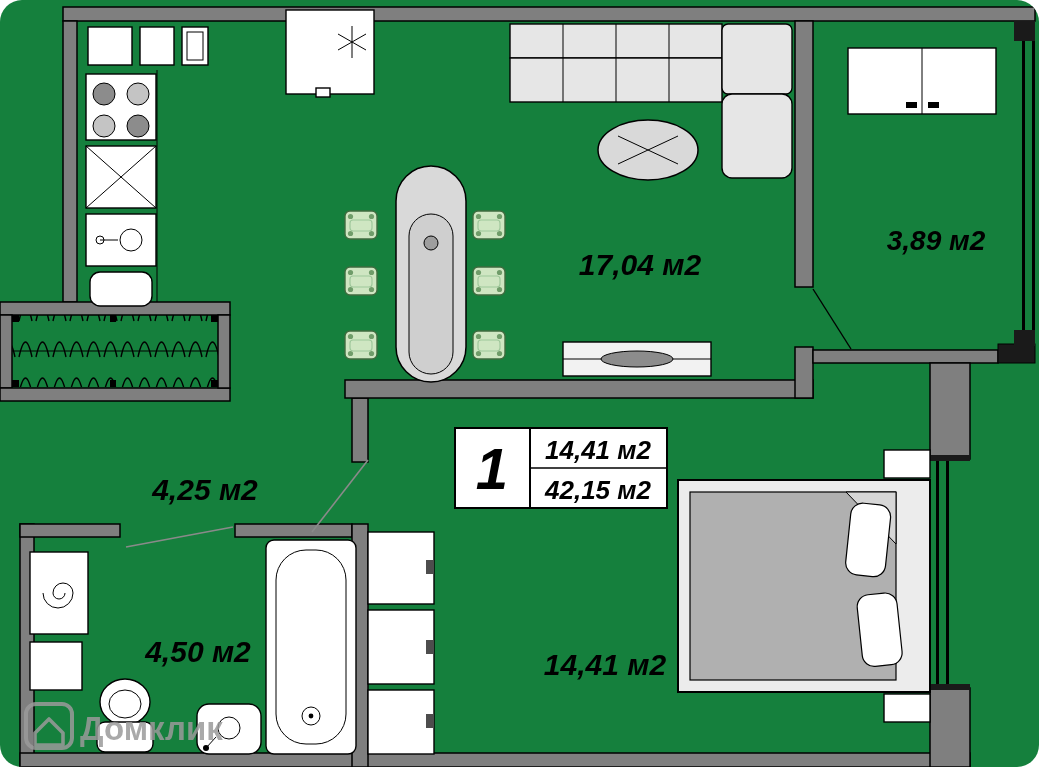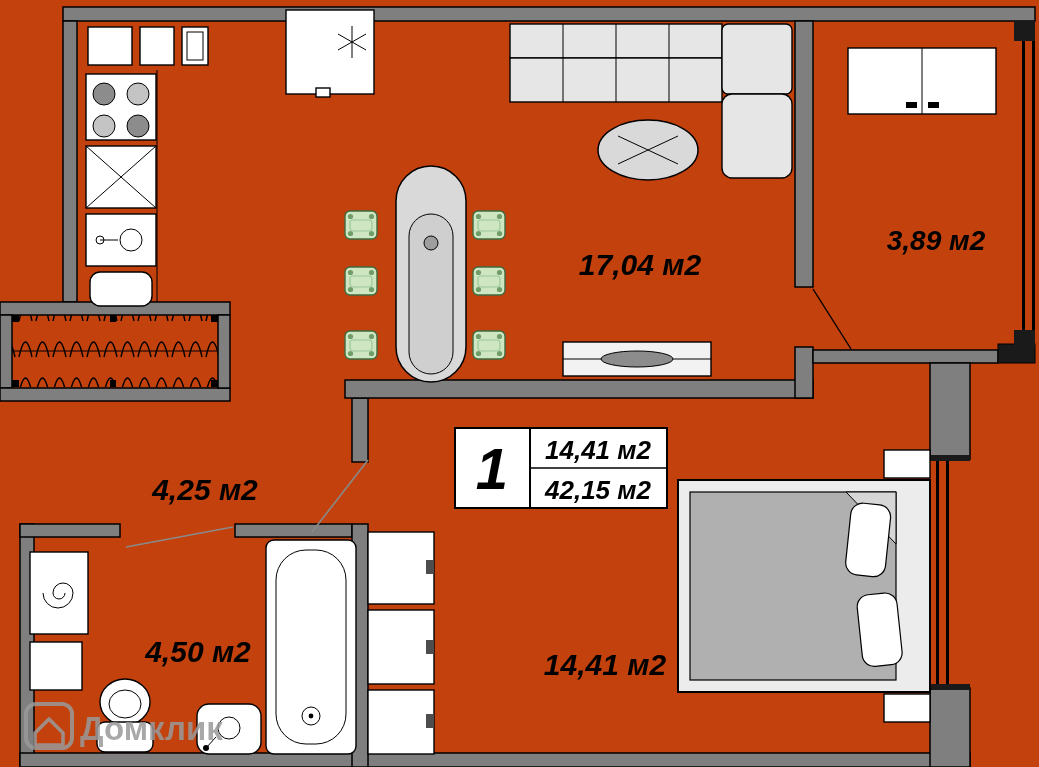--- a/index.html
+++ b/index.html
@@ -1,16 +1,16 @@
 <!DOCTYPE html>
 <html><head>
 <meta charset="utf-8">
 <style>
   html,body{margin:0;padding:0;background:#fff;}
-  .stage{width:1039px;height:767px;position:relative;background:#c2410c;overflow:hidden;}
+  .stage{width:1039px;height:767px;position:relative;background:#15803d;overflow:hidden;border-radius:22px;}
   svg{display:block;}
   .wall{fill:#7f7f7f;stroke:#000;stroke-width:1.5;}
   .blackfill{fill:#1a1a1a;stroke:#000;stroke-width:1;}
   .fw{fill:#ffffff;stroke:#000;stroke-width:1.4;}
   .gfill{fill:#d9d9d9;stroke:#000;stroke-width:1.5;}
   .gfill2{fill:#cfcfcf;stroke:#000;stroke-width:1;}
   .sofa{fill:#e6e6e6;stroke:#000;stroke-width:1.4;}
   .ln{stroke:#000;stroke-width:1.4;fill:none;}
   .thin{stroke:#000;stroke-width:1;fill:none;}
   .doorln{stroke:#8a8a8a;stroke-width:1.6;fill:none;}

